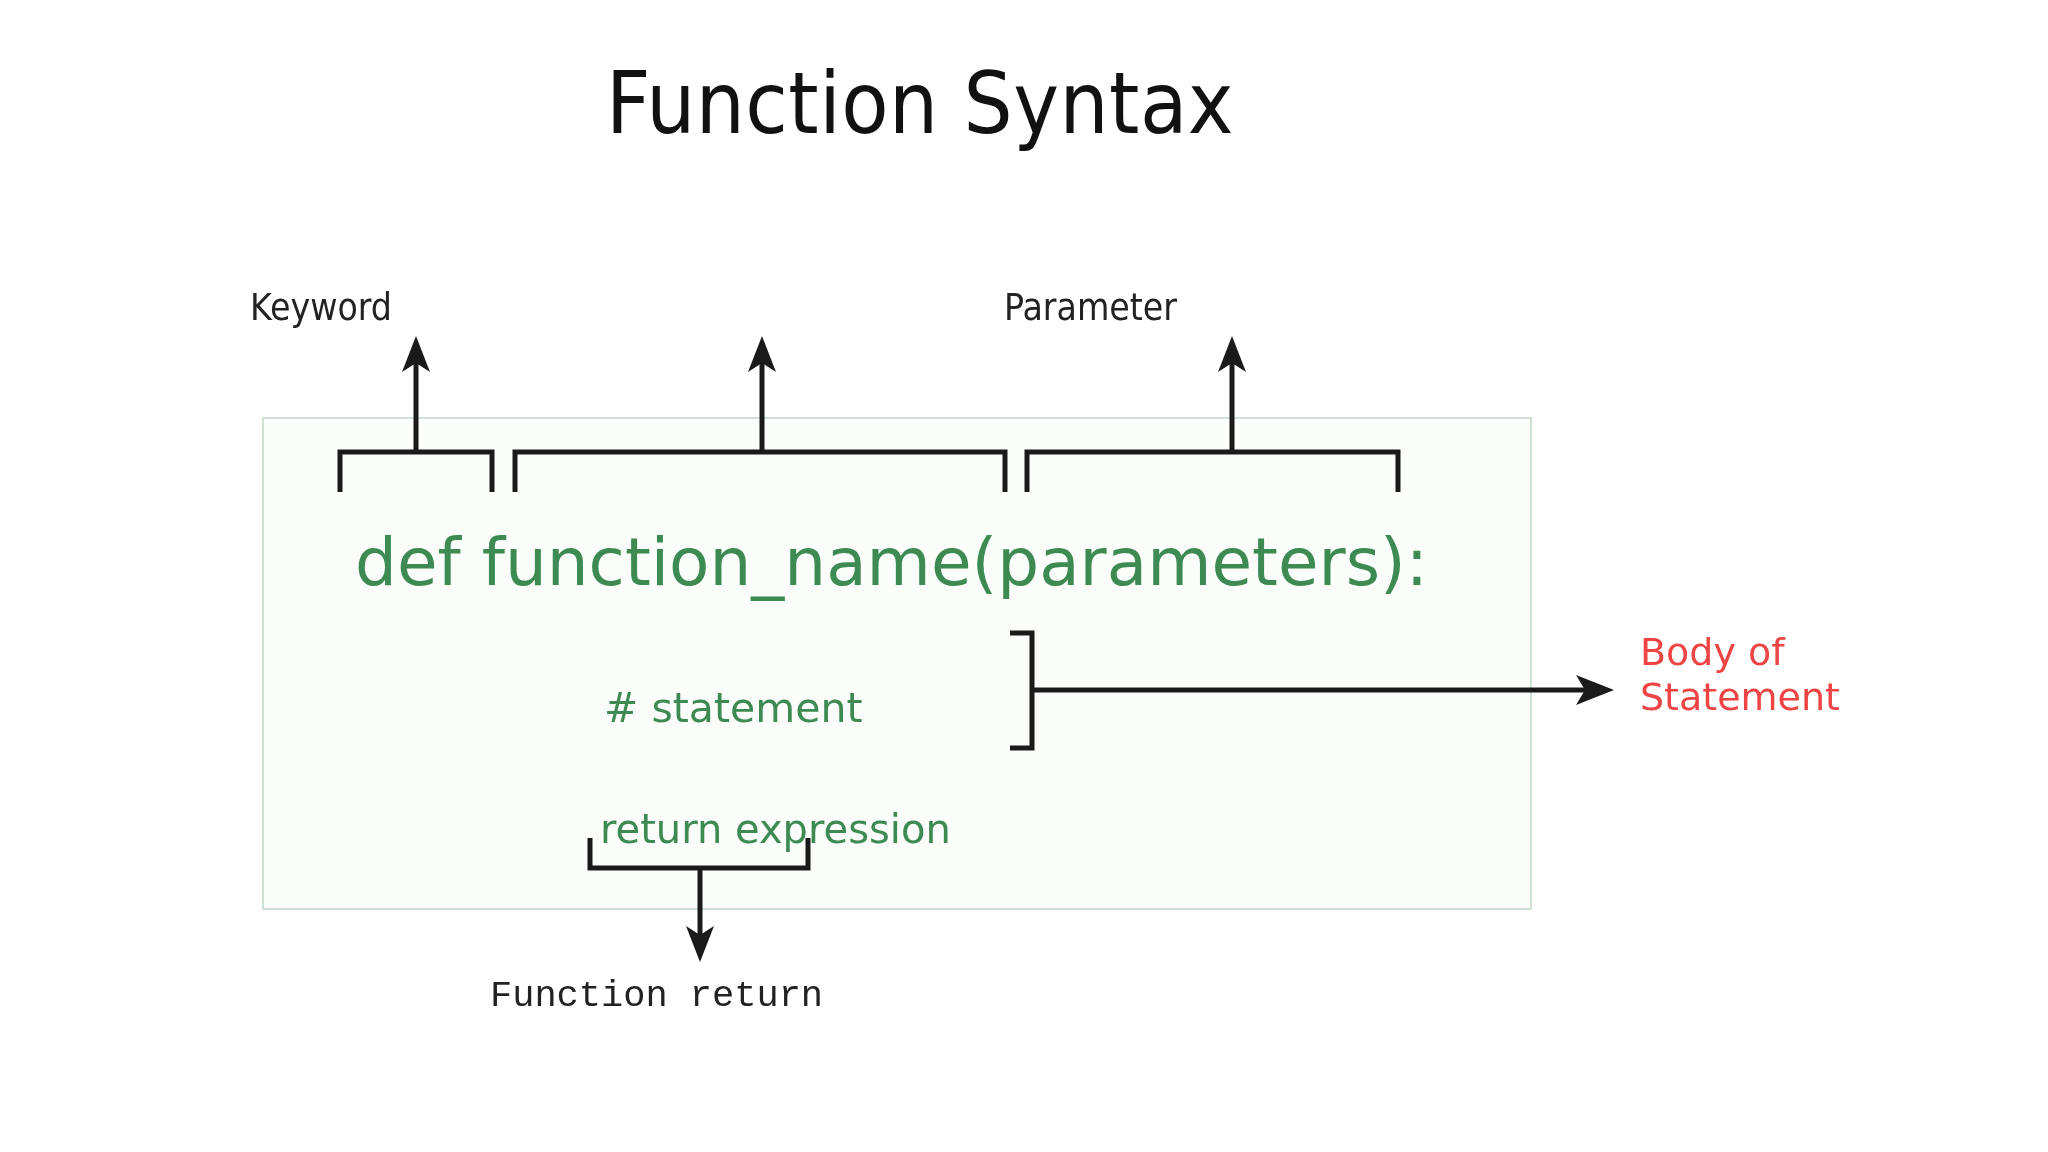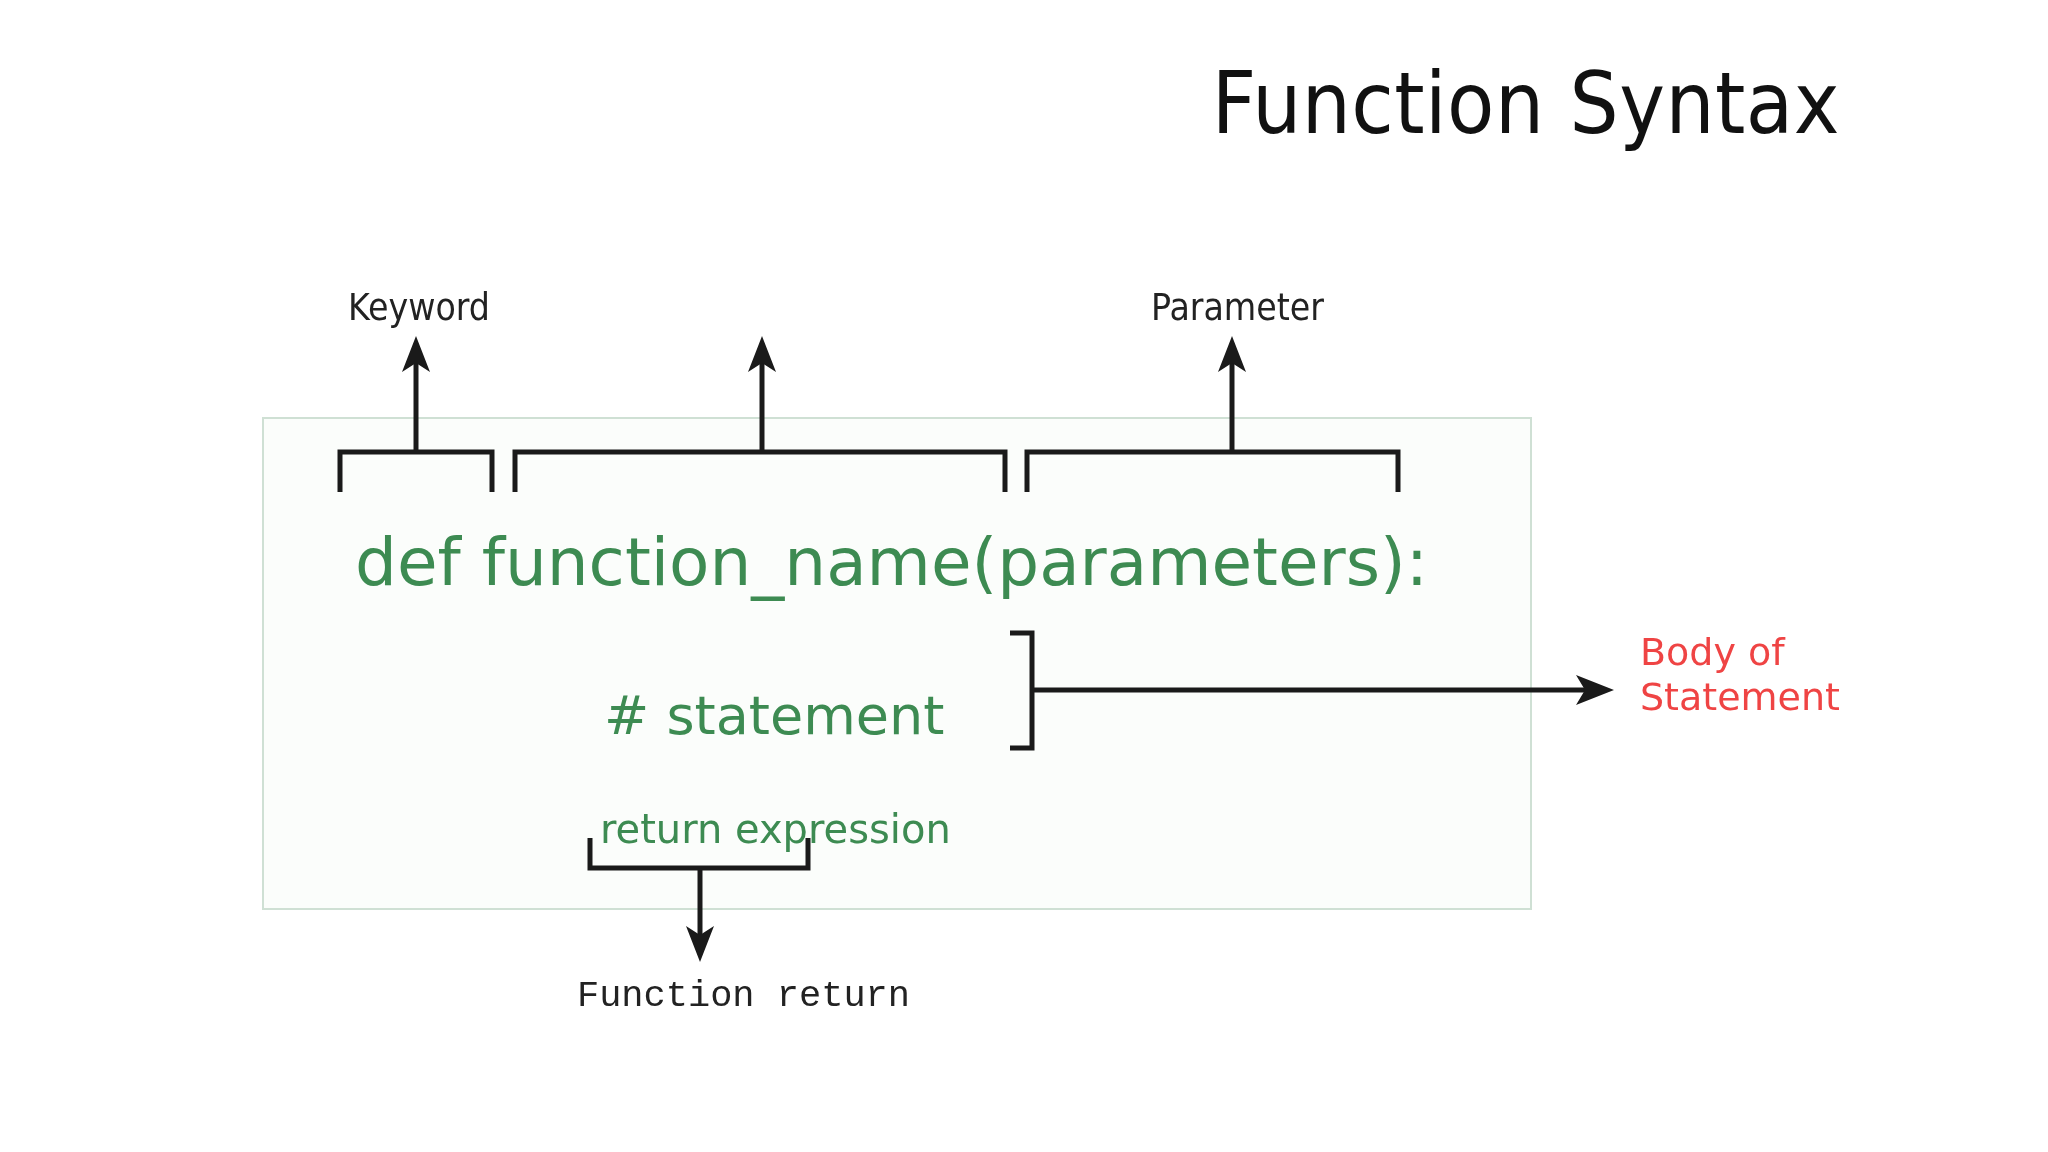--- a/index.html
+++ b/index.html
@@ -21,21 +21,21 @@
     height: 1152px;
     background: #ffffff;
   }
 
   
   .slide-title {
     position: absolute;
     left: 0;
     top: 58px;
     width: 1840px;
-    text-align: right;
+    text-align: center;
     font-family: "DejaVu Sans Condensed", "Liberation Sans Narrow", "Liberation Sans", sans-serif;
     font-size: 86px;
     font-weight: 300;
     letter-spacing: 0.5px;
     color: #111111;
     line-height: 1.05;
     font-stretch: condensed;
     white-space: nowrap;
   }
 
@@ -62,38 +62,38 @@
   }
   .code-def {
     left: 355px;
     top: 480px;
     font-size: 66px;
     letter-spacing: 0px;
   }
   .code-statement {
     left: 604px;
     top: 640px;
-    font-size: 54px;
+    font-size: 41px;
   }
   .code-return {
     left: 600px;
     top: 762px;
     font-size: 40px;
   }
 
   
   .callout-label {
     position: absolute;
     color: #222222;
     font-family: "DejaVu Sans Condensed", "Liberation Sans Narrow", "Liberation Sans", sans-serif;
     font-size: 37px;
     font-weight: 400;
     font-stretch: condensed;
     white-space: nowrap;
-    text-align: right;
+    text-align: left;
   }
   .label-keyword   { left: 250px;  top: 286px; width: 240px; }
   .label-funcname  { left: 570px;  top: 286px; width: 390px; }
   .label-parameter { left: 1004px; top: 286px; width: 320px; }
   .label-funcreturn{ left: 490px;  top: 975px; width: 420px; font-family: Liberation Mono, monospace; }
 
   .label-body {
     position: absolute;
     left: 1640px;
     top: 630px;

